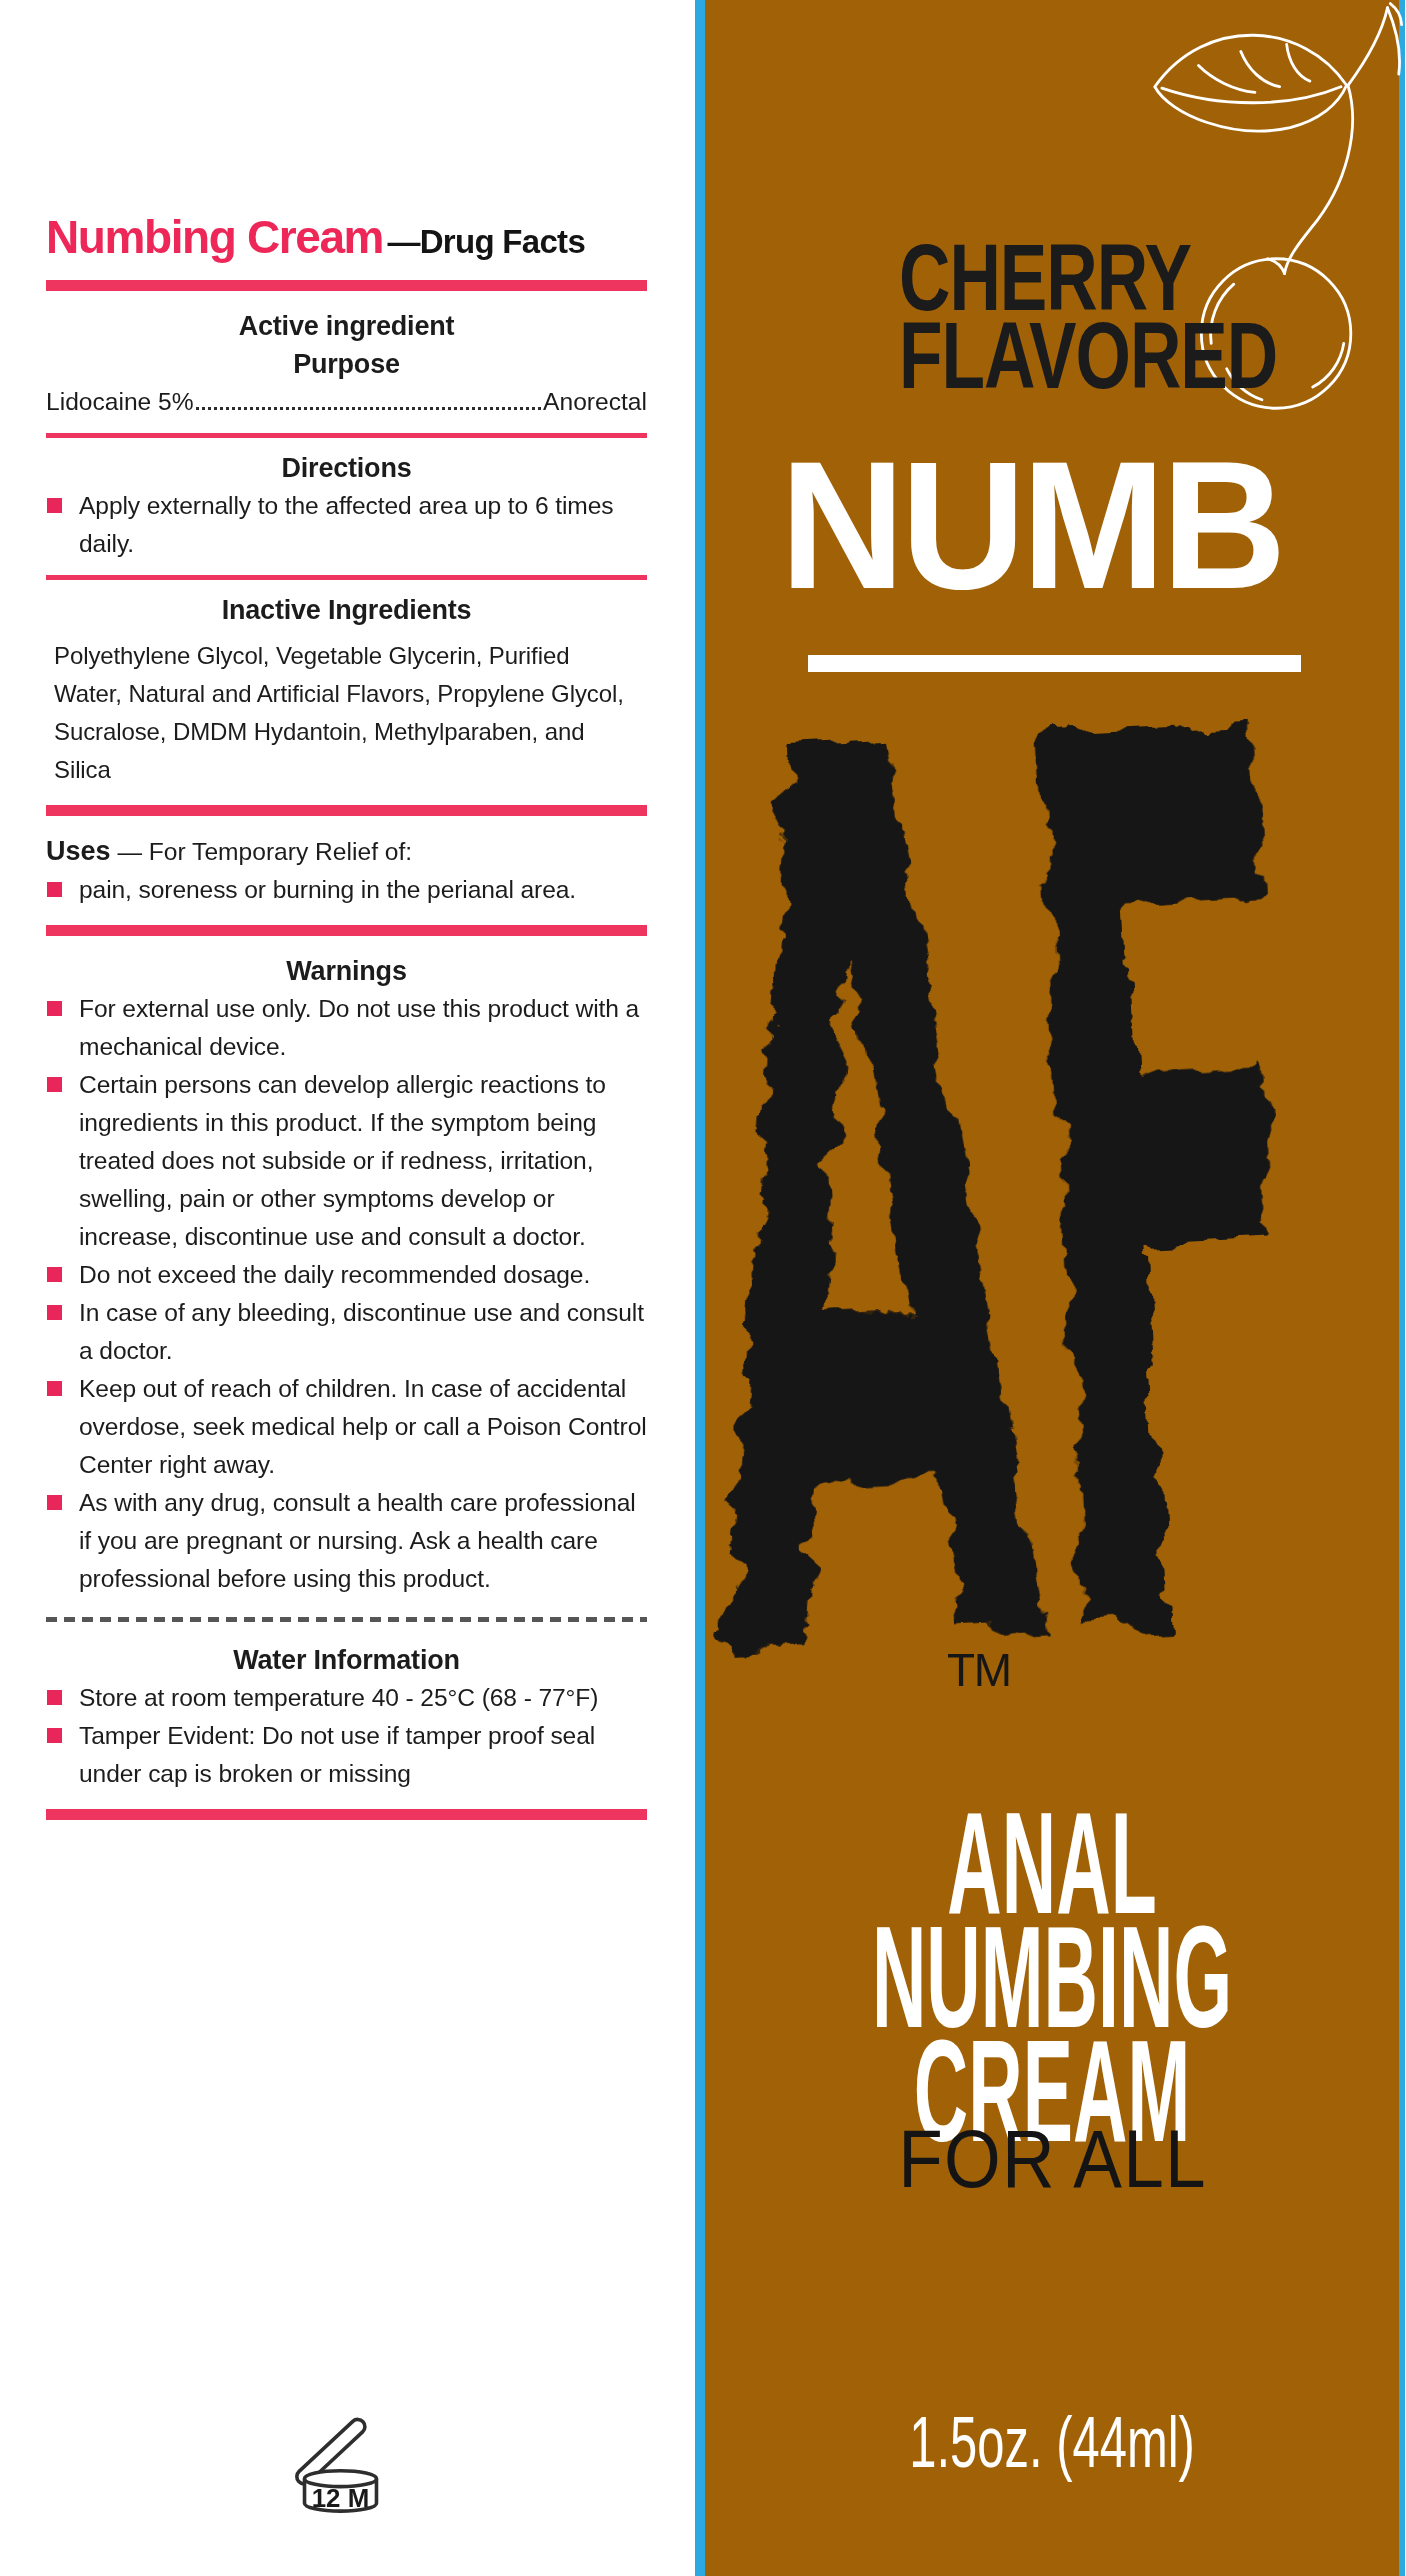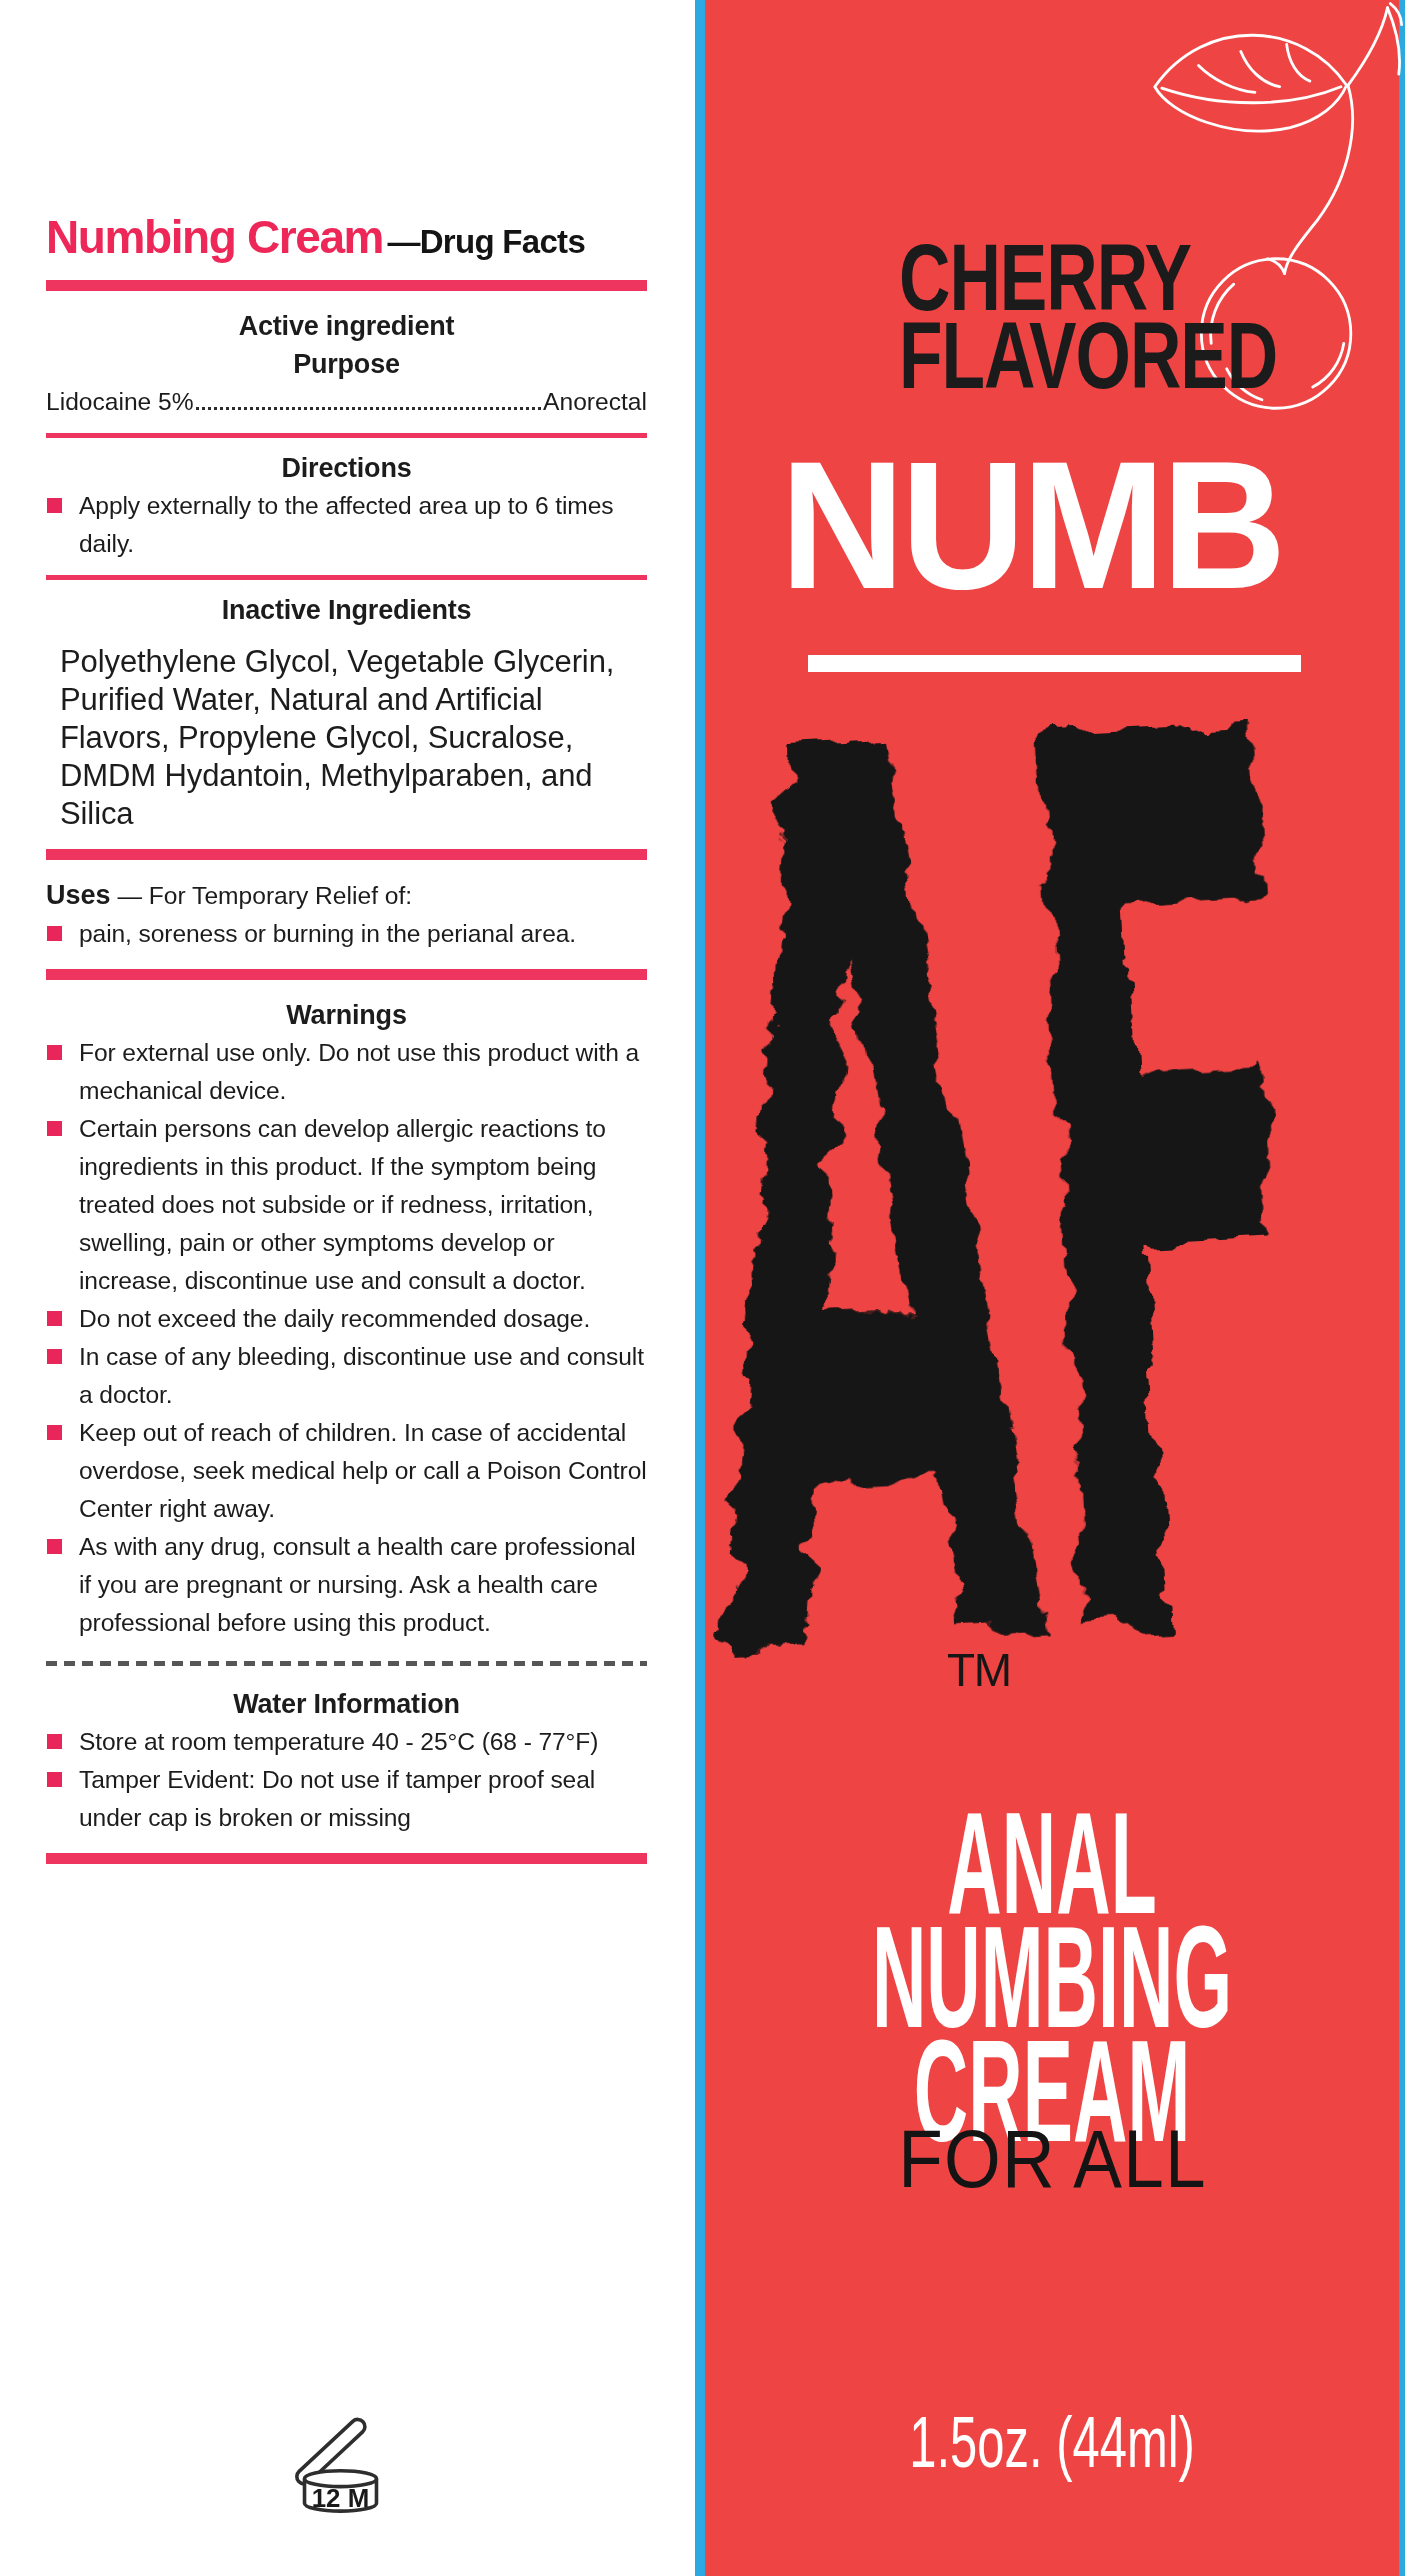--- a/index.html
+++ b/index.html
@@ -12,32 +12,32 @@
   
   .facts{position:absolute;left:46px;top:194px;width:601px;}
   .title-row{display:flex;align-items:baseline;gap:4.3px;white-space:nowrap;margin-top:16px;}
   .brand-title{color:#ED2757;font-size:46px;font-weight:bold;letter-spacing:-1.4px;}
   .title-suffix{color:#141414;font-size:33px;font-weight:bold;letter-spacing:-0.7px;}
   .rule-thick{height:11px;background:#EE3560;margin:16px 0;}
   .rule-thin{height:5px;background:#EE3560;margin:11.6px 0;}
   .rule-dashed{height:5px;margin:19px 0;
     background:repeating-linear-gradient(90deg,#565656 0 11px,transparent 11px 18px);}
   .sec-h{font-size:27px;font-weight:bold;line-height:38px;letter-spacing:-0.2px;text-align:center;}
-  .body-text{font-size:31px;line-height:38px;letter-spacing:-0.1px;margin:14px;}
+  .body-text{font-size:24px;line-height:38px;letter-spacing:-0.1px;margin:8px;}
   .leader{display:flex;align-items:baseline;font-size:24.6px;line-height:38px;}
   .leader .dots{flex:1;border-bottom:3.6px dotted #2b2b2b;margin:0 2.2px 5.8px;}
   ul.blist{list-style:none;margin:0;padding:0;}
   ul.blist li{position:relative;padding-left:33px;font-size:24.6px;line-height:38px;letter-spacing:-0.1px;}
   ul.blist li .bullet{position:absolute;left:1.4px;top:11px;width:15px;height:15px;background:#E8265A;}
   .uses-line{font-size:24.6px;line-height:38px;}
   .uses-line b{font-size:27px;}
   
   .brand-panel{
     position:absolute;left:695px;top:0;width:694px;height:2576px;
-    background:#ef4444;border-left:10px solid #2BA9E1;border-right:6.5px solid #2BA9E1;
+    background:#a16207;border-left:10px solid #2BA9E1;border-right:6.5px solid #2BA9E1;
   }
   .abs{position:absolute;}
   .squeeze{display:inline-block;transform-origin:left top;}
   .squeeze-c{display:inline-block;transform-origin:center top;}
   .flavor{
     left:194px;top:238px;color:#1b1b1b;font-weight:bold;font-size:95px;line-height:78px;
     white-space:pre-line;letter-spacing:-1.4px;
   }
   .flavor .squeeze{transform:scaleX(0.75);}
   .numb{

